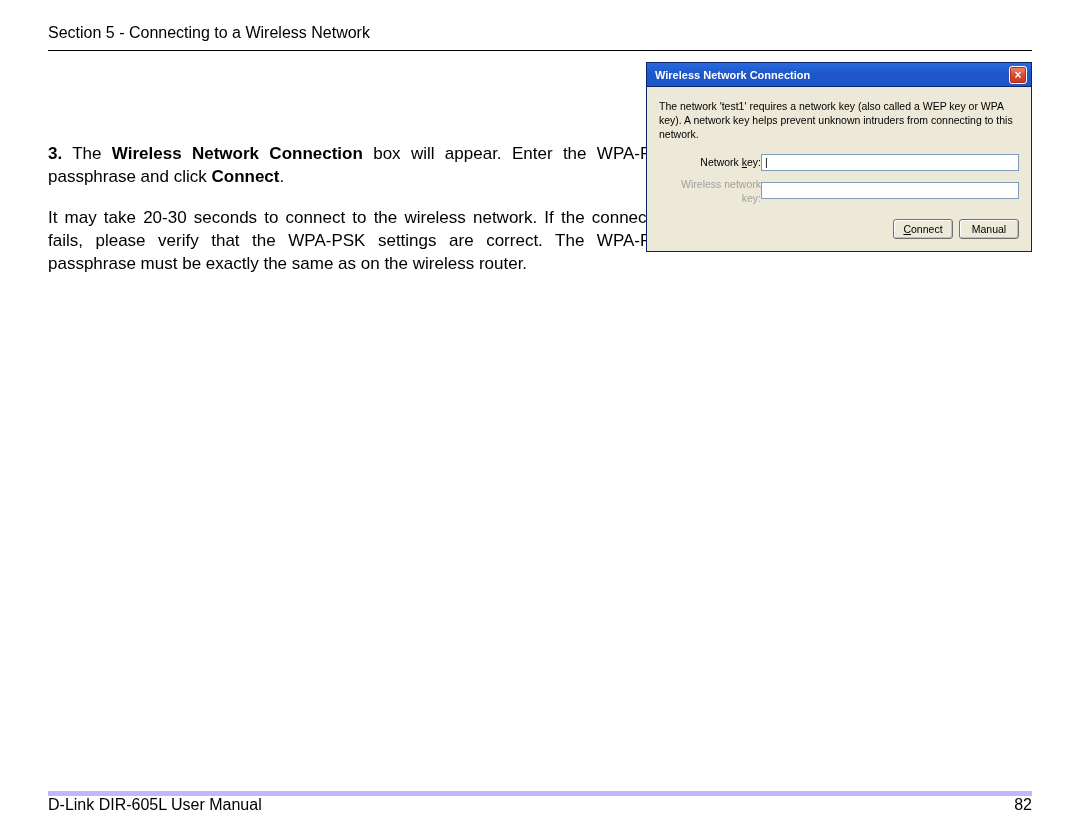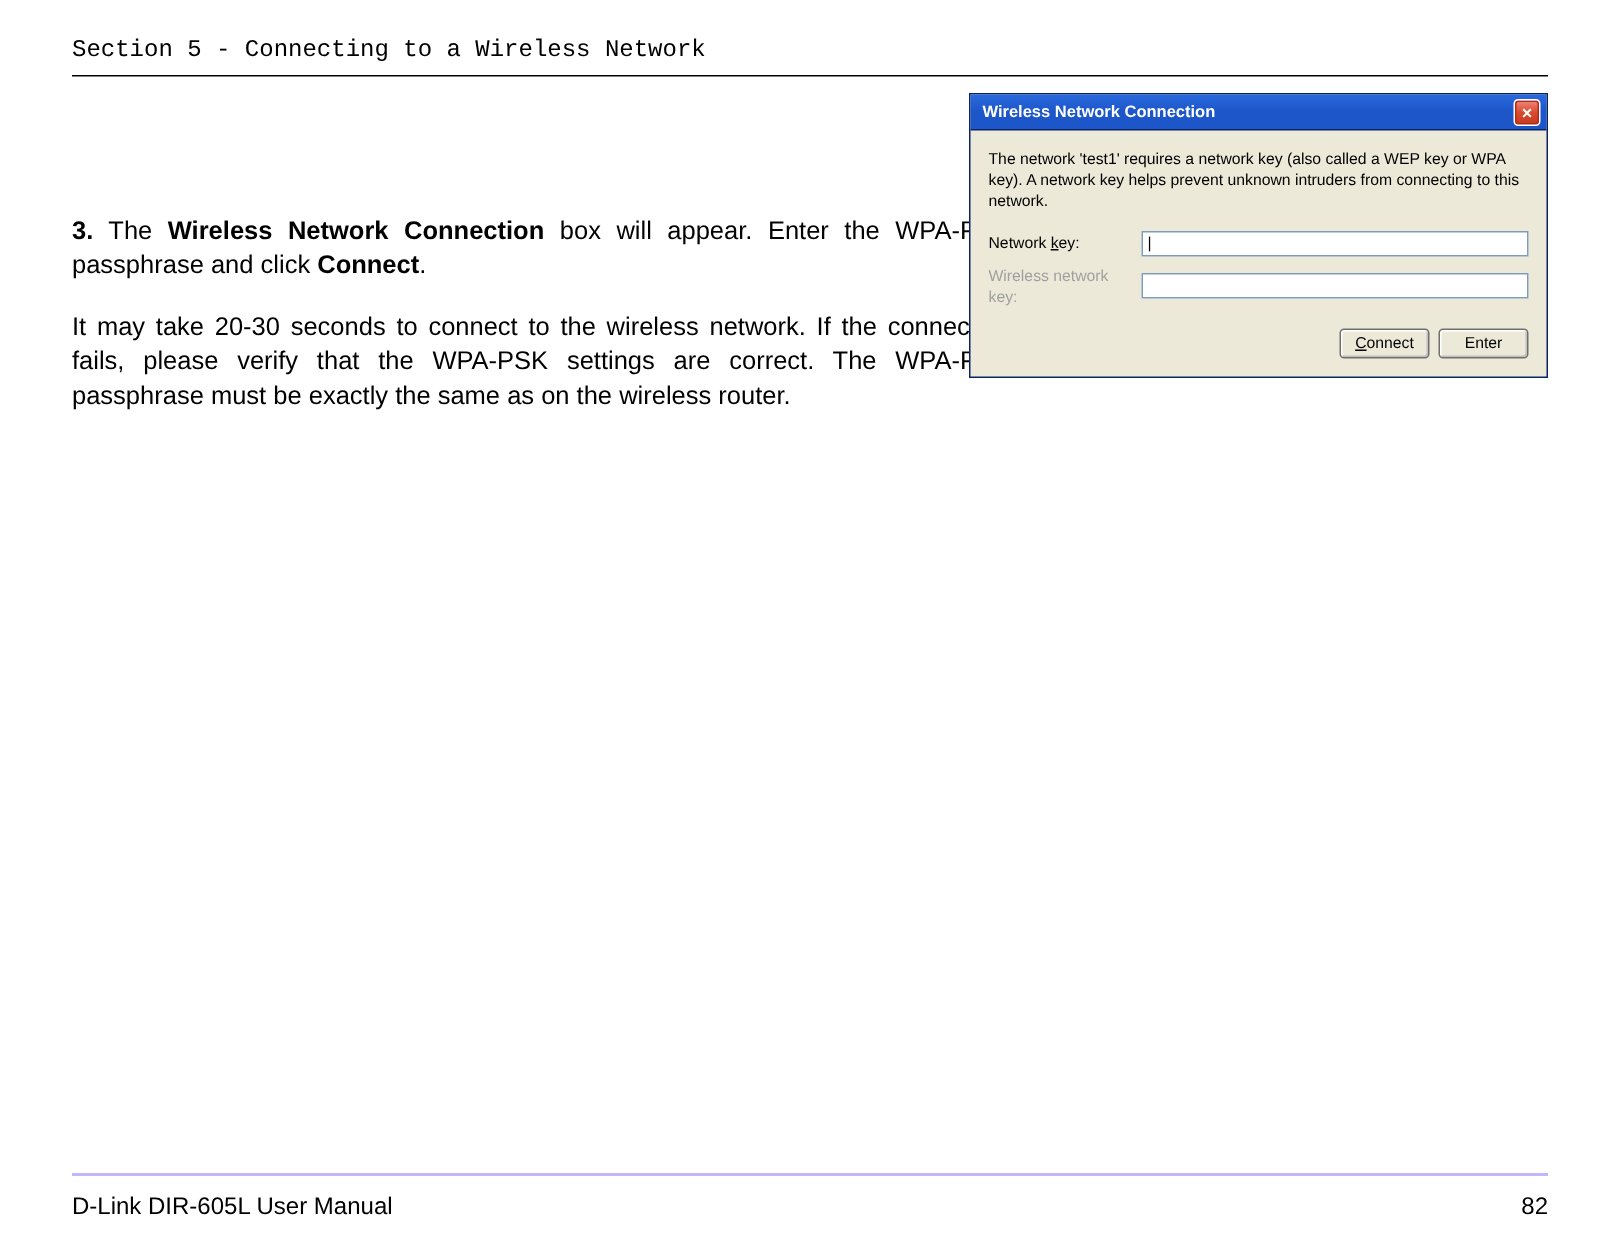--- a/index.html
+++ b/index.html
@@ -13,21 +13,20 @@
       background: #ffffff;
       font-family: "Myriad Pro", "Segoe UI", Arial, sans-serif;
       position: relative;
       padding: 24px 48px 20px 48px;
     }
     .header {
       font-size: 16px;
       color: #000;
       padding-bottom: 8px;
       border-bottom: 1px solid #000;
-      font-family: Liberation Mono, monospace;
     }
     .content {
       margin-top: 92px;
       display: flex;
       align-items: flex-start;
       gap: 0;
     }
     .text-content {
       flex: 0 0 auto;
       width: 626px;
@@ -102,20 +101,21 @@
       margin-bottom: 12px;
     }
     .field-row {
       display: flex;
       align-items: center;
       margin-bottom: 6px;
     }
     .field-label {
       width: 102px;
       font-size: 10.5px;
+      text-align: right;
     }
     .field-label.disabled {
       color: #a0a0a0;
     }
     .field-input {
       flex: 1;
       height: 17px;
       border: 1px solid #7f9db9;
       background: #fff;
       font-size: 10.5px;
@@ -146,22 +146,22 @@
     }
     .dlg-btn .underline {
       text-decoration: underline;
     }
     
     .footer {
       position: absolute;
       bottom: 20px;
       left: 48px;
       right: 48px;
-      border-top: 2px solid #c4b5fd;
-      padding-top: 12px;
+      border-top: 5px solid #c4b5fd;
+      padding-top: 0;
       display: flex;
       justify-content: space-between;
       font-size: 16px;
       color: #000;
     }
   </style>
 </head>
 <body>
 
 <div class="header">
@@ -195,21 +195,21 @@
       </div>
       <div class="field-row">
         <div class="field-label disabled">Wireless network key:</div>
         <div class="field-input"></div>
       </div>
       <div class="dialog-buttons">
         <div class="dlg-btn">
           <span><span class="underline">C</span><span>onnect</span></span>
         </div>
         <div class="dlg-btn">
-          <span>Enter</span>
+          <span>Manual</span>
         </div>
       </div>
     </div>
   </div>
 </div>
 
 <div class="footer">
   <span>D-Link DIR-605L User Manual</span>
   <span>82</span>
 </div>

